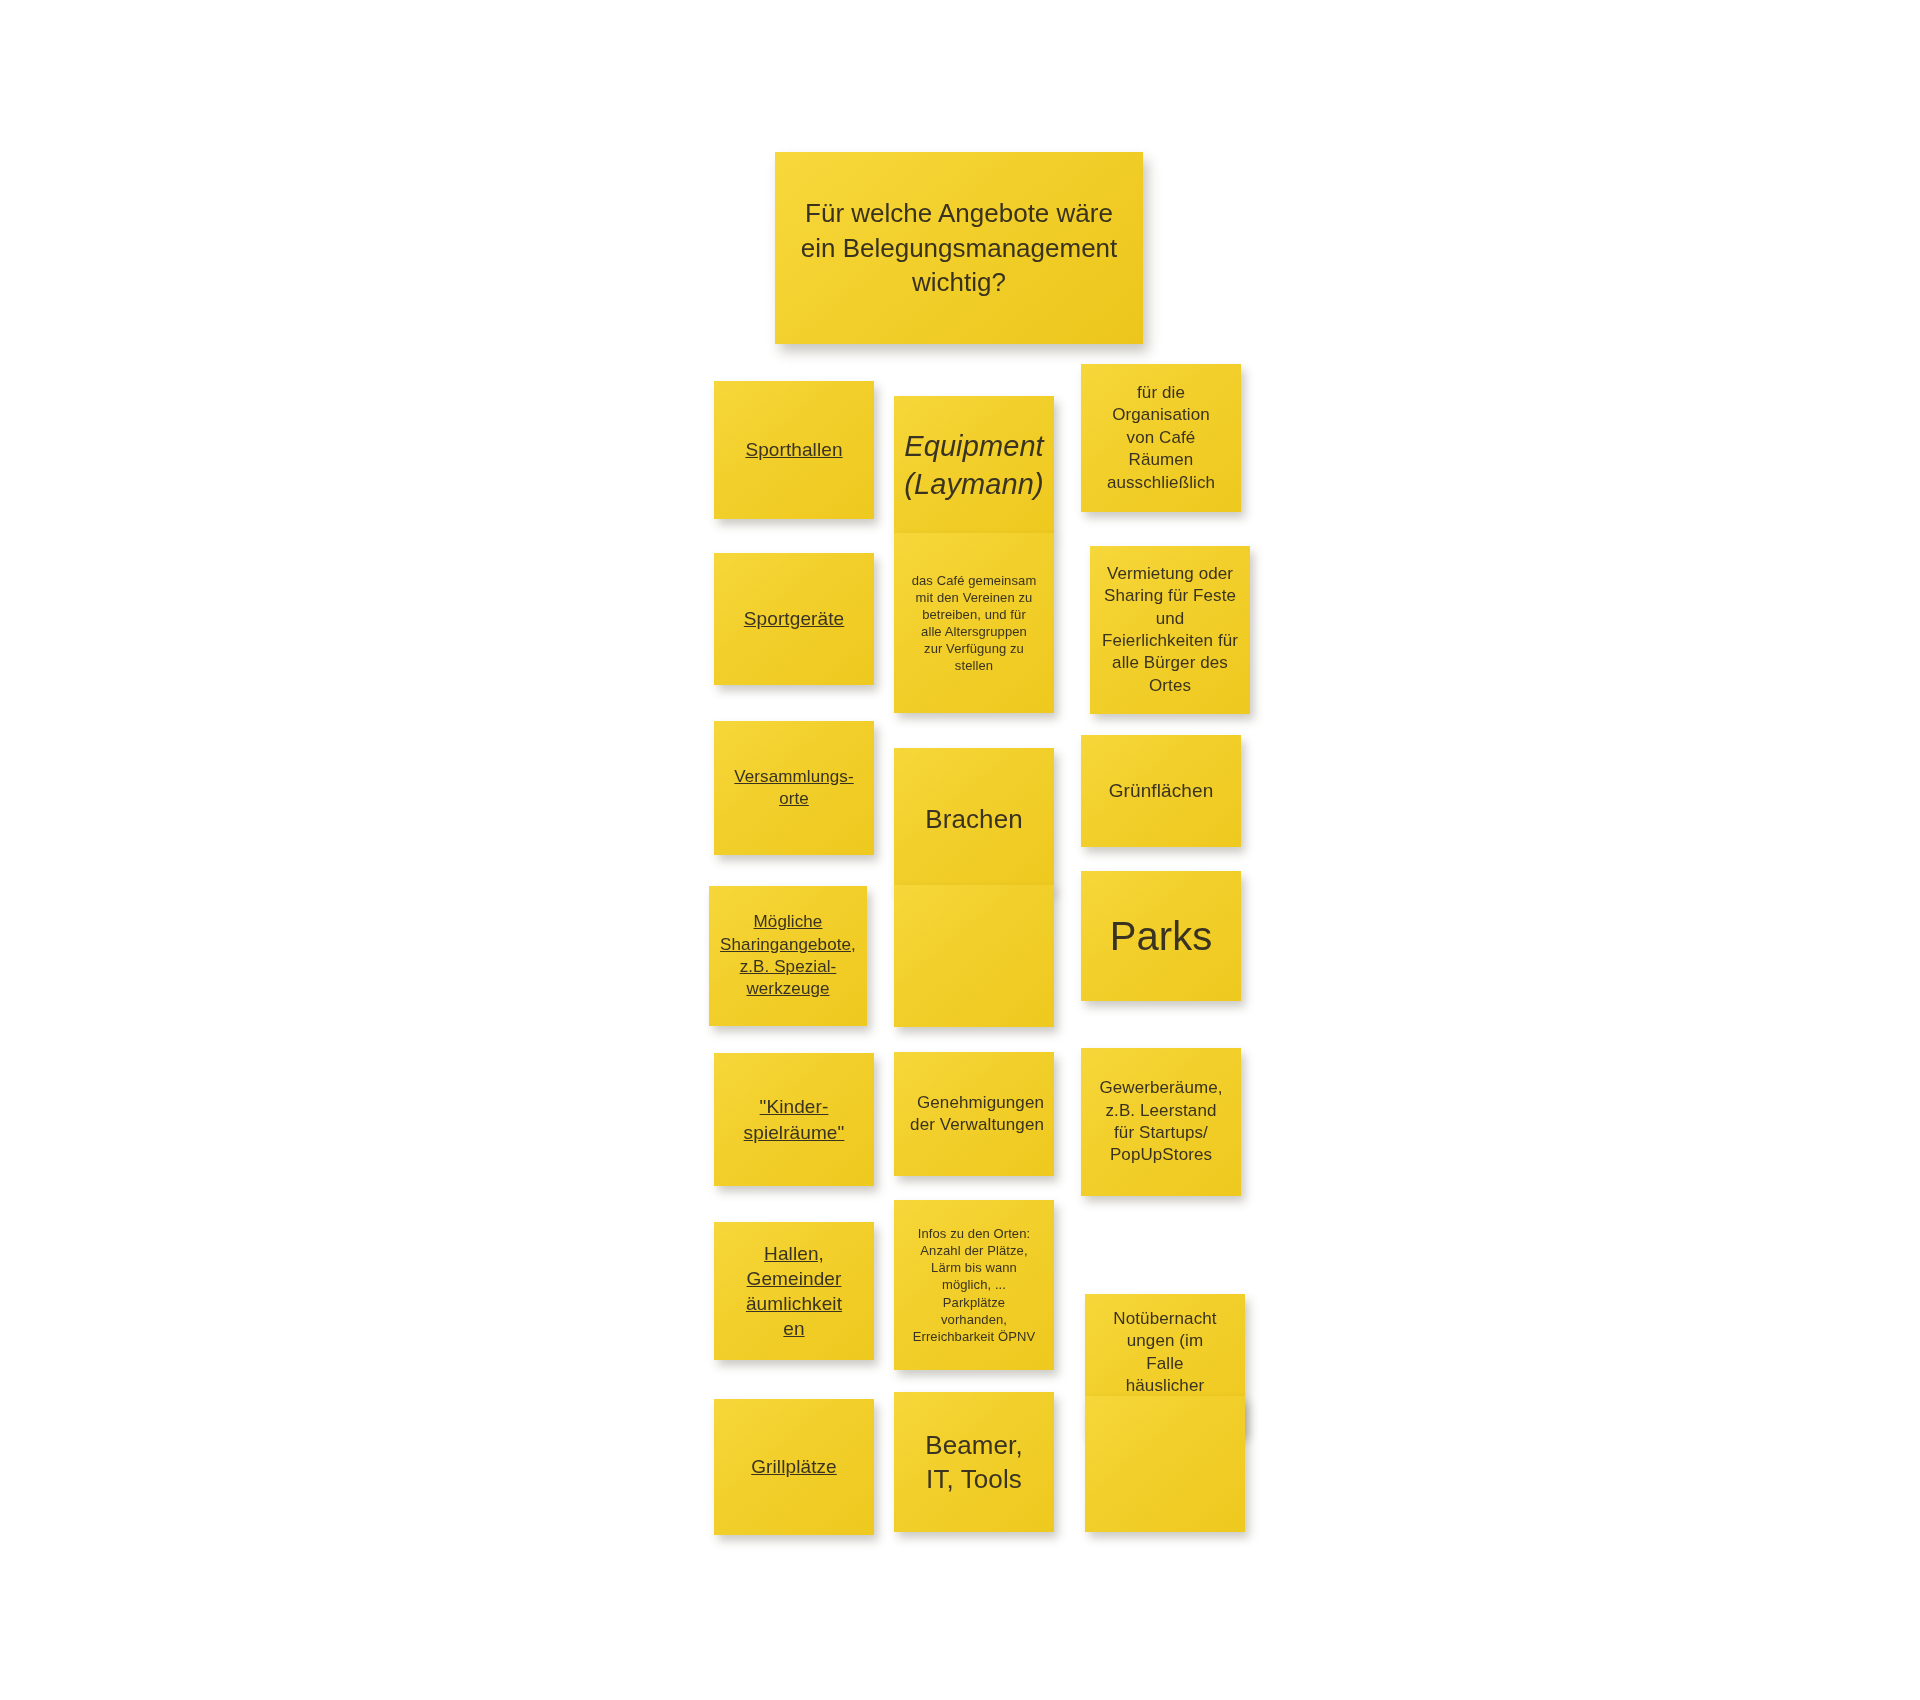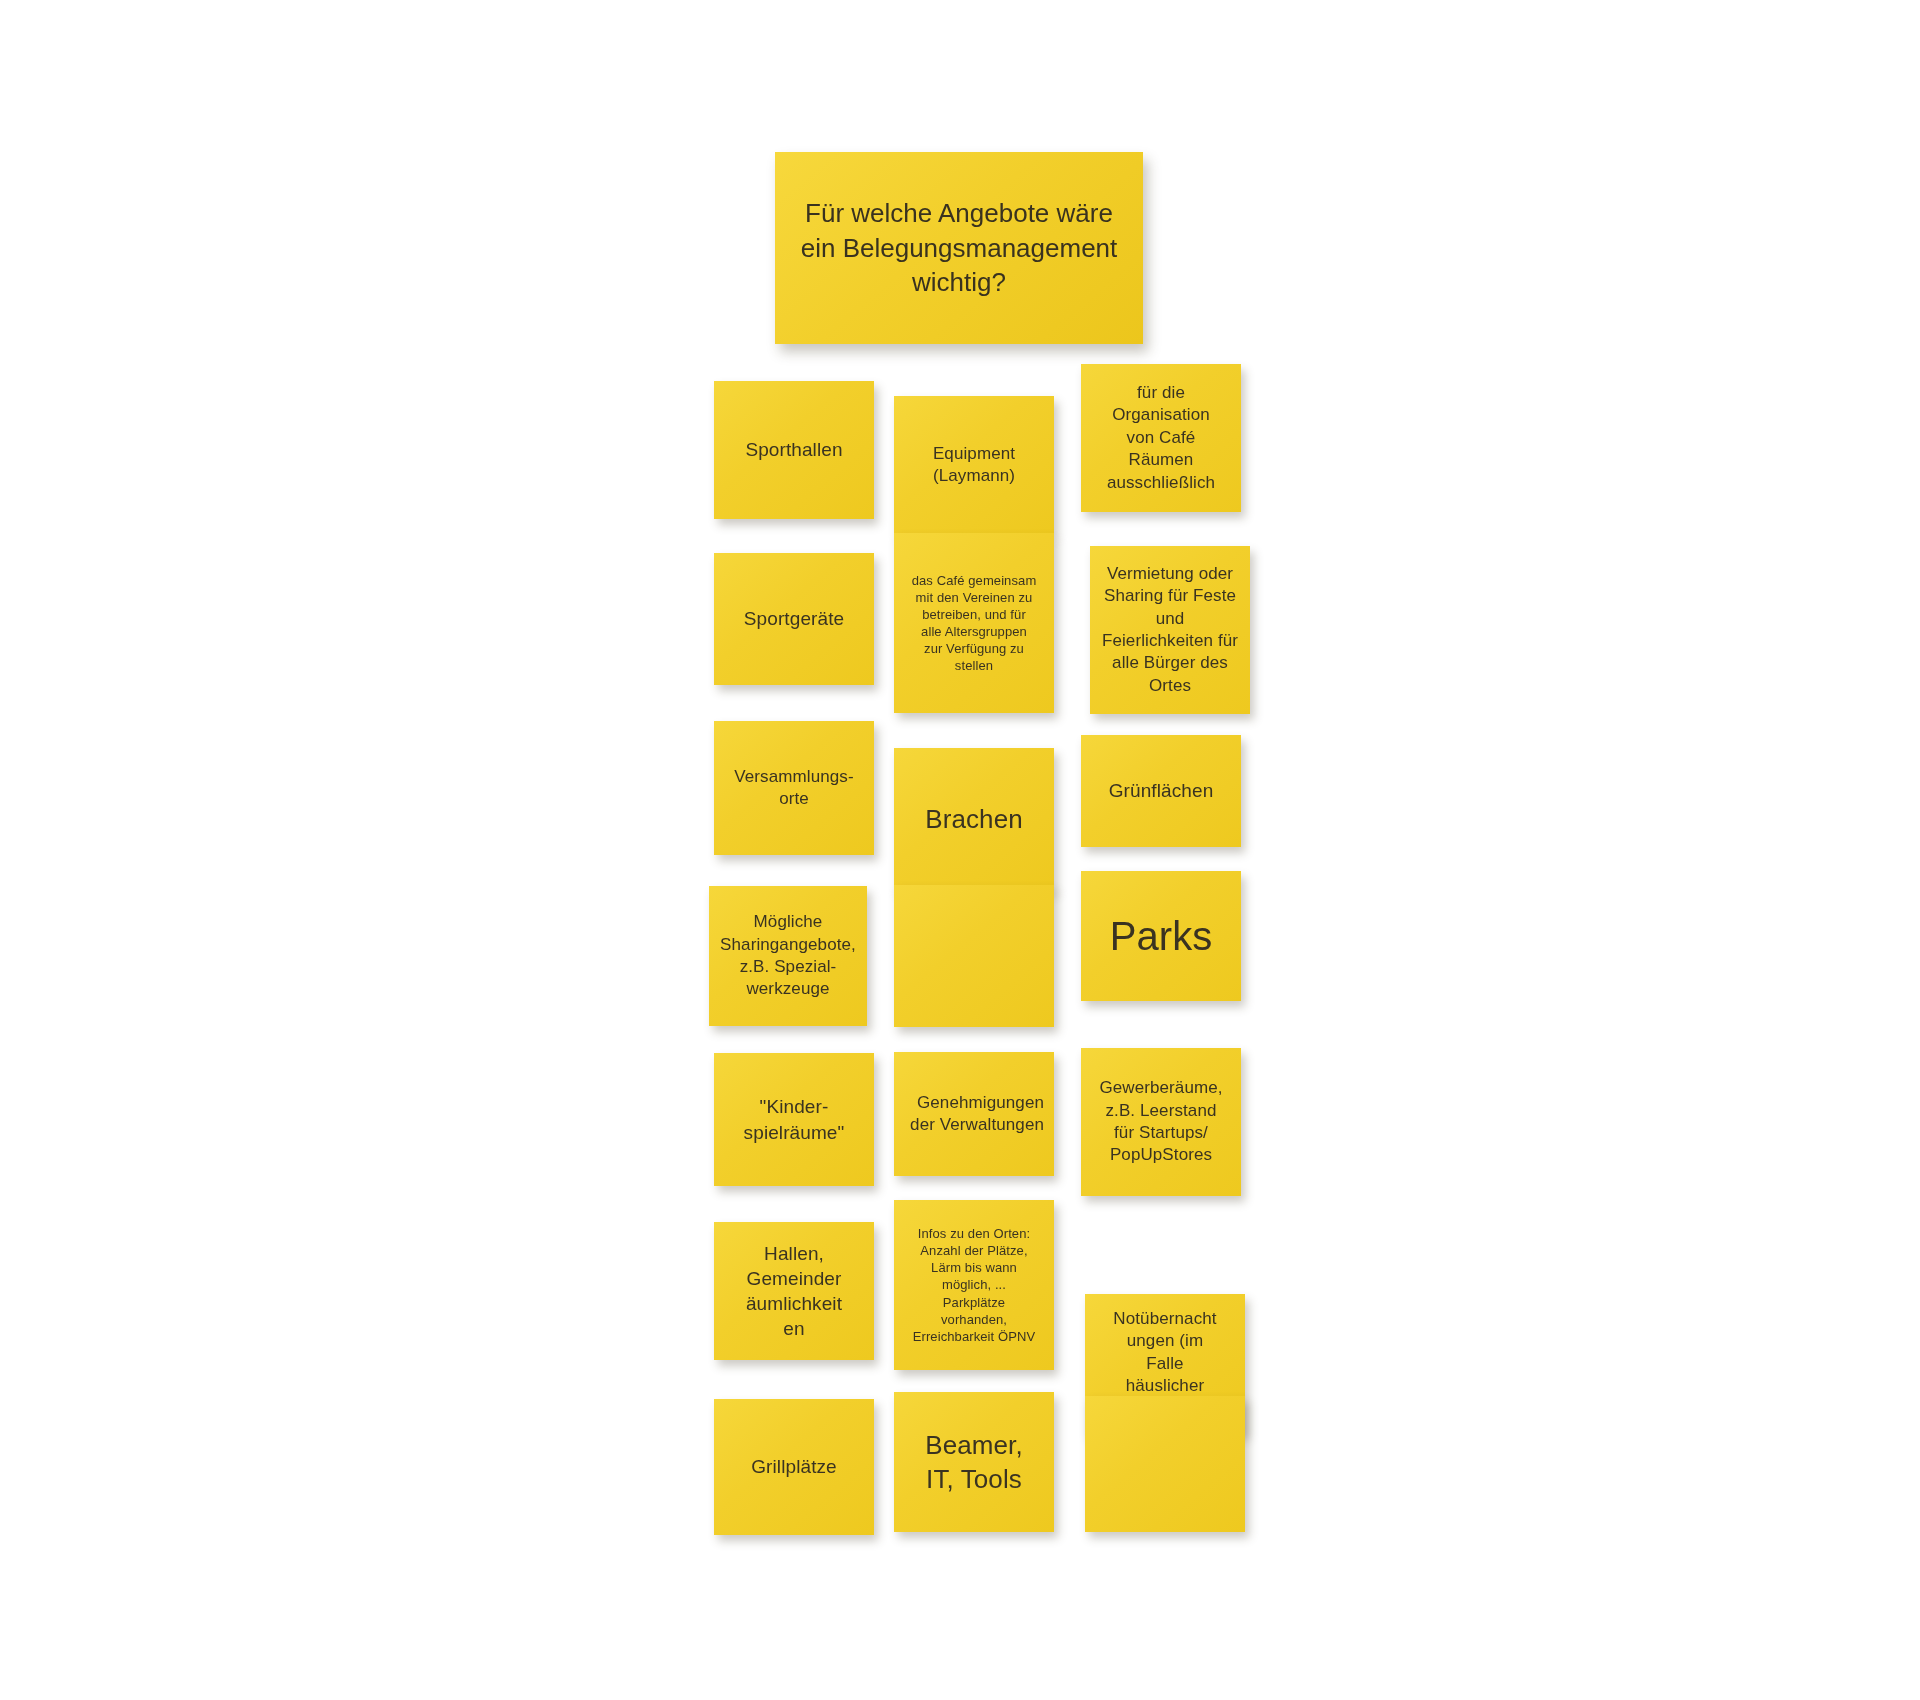--- a/index.html
+++ b/index.html
@@ -58,28 +58,28 @@
     align-items: center;
     justify-content: center;
     text-align: center;
     padding: 24px 14px;
     font-size: 26px;
     line-height: 1.33;
     box-shadow: 5px 8px 12px rgba(60,55,30,0.28);
   }
 
   
-  .c1 { left: 714px; width: 160px; }
+  .c1 { left: 714px; width: 160px; text-decoration: underline; }
   .c2 { left: 894px; width: 160px; }
   .c3 { width: 160px; }
 
   .fs-xs { font-size: 13px; }
   .fs-s  { font-size: 17px; }
   .fs-m  { font-size: 19px; }
-  .fs-l  { font-size: 17px; }
+  .fs-l  { font-size: 29px; font-style: italic; }
   .fs-xl { font-size: 26px; }
   .fs-xxl{ font-size: 40px; }
 
   .empty .txt { min-height: 0; }
 </style>
 </head>
 <body>
 
 <div id="board">
 

